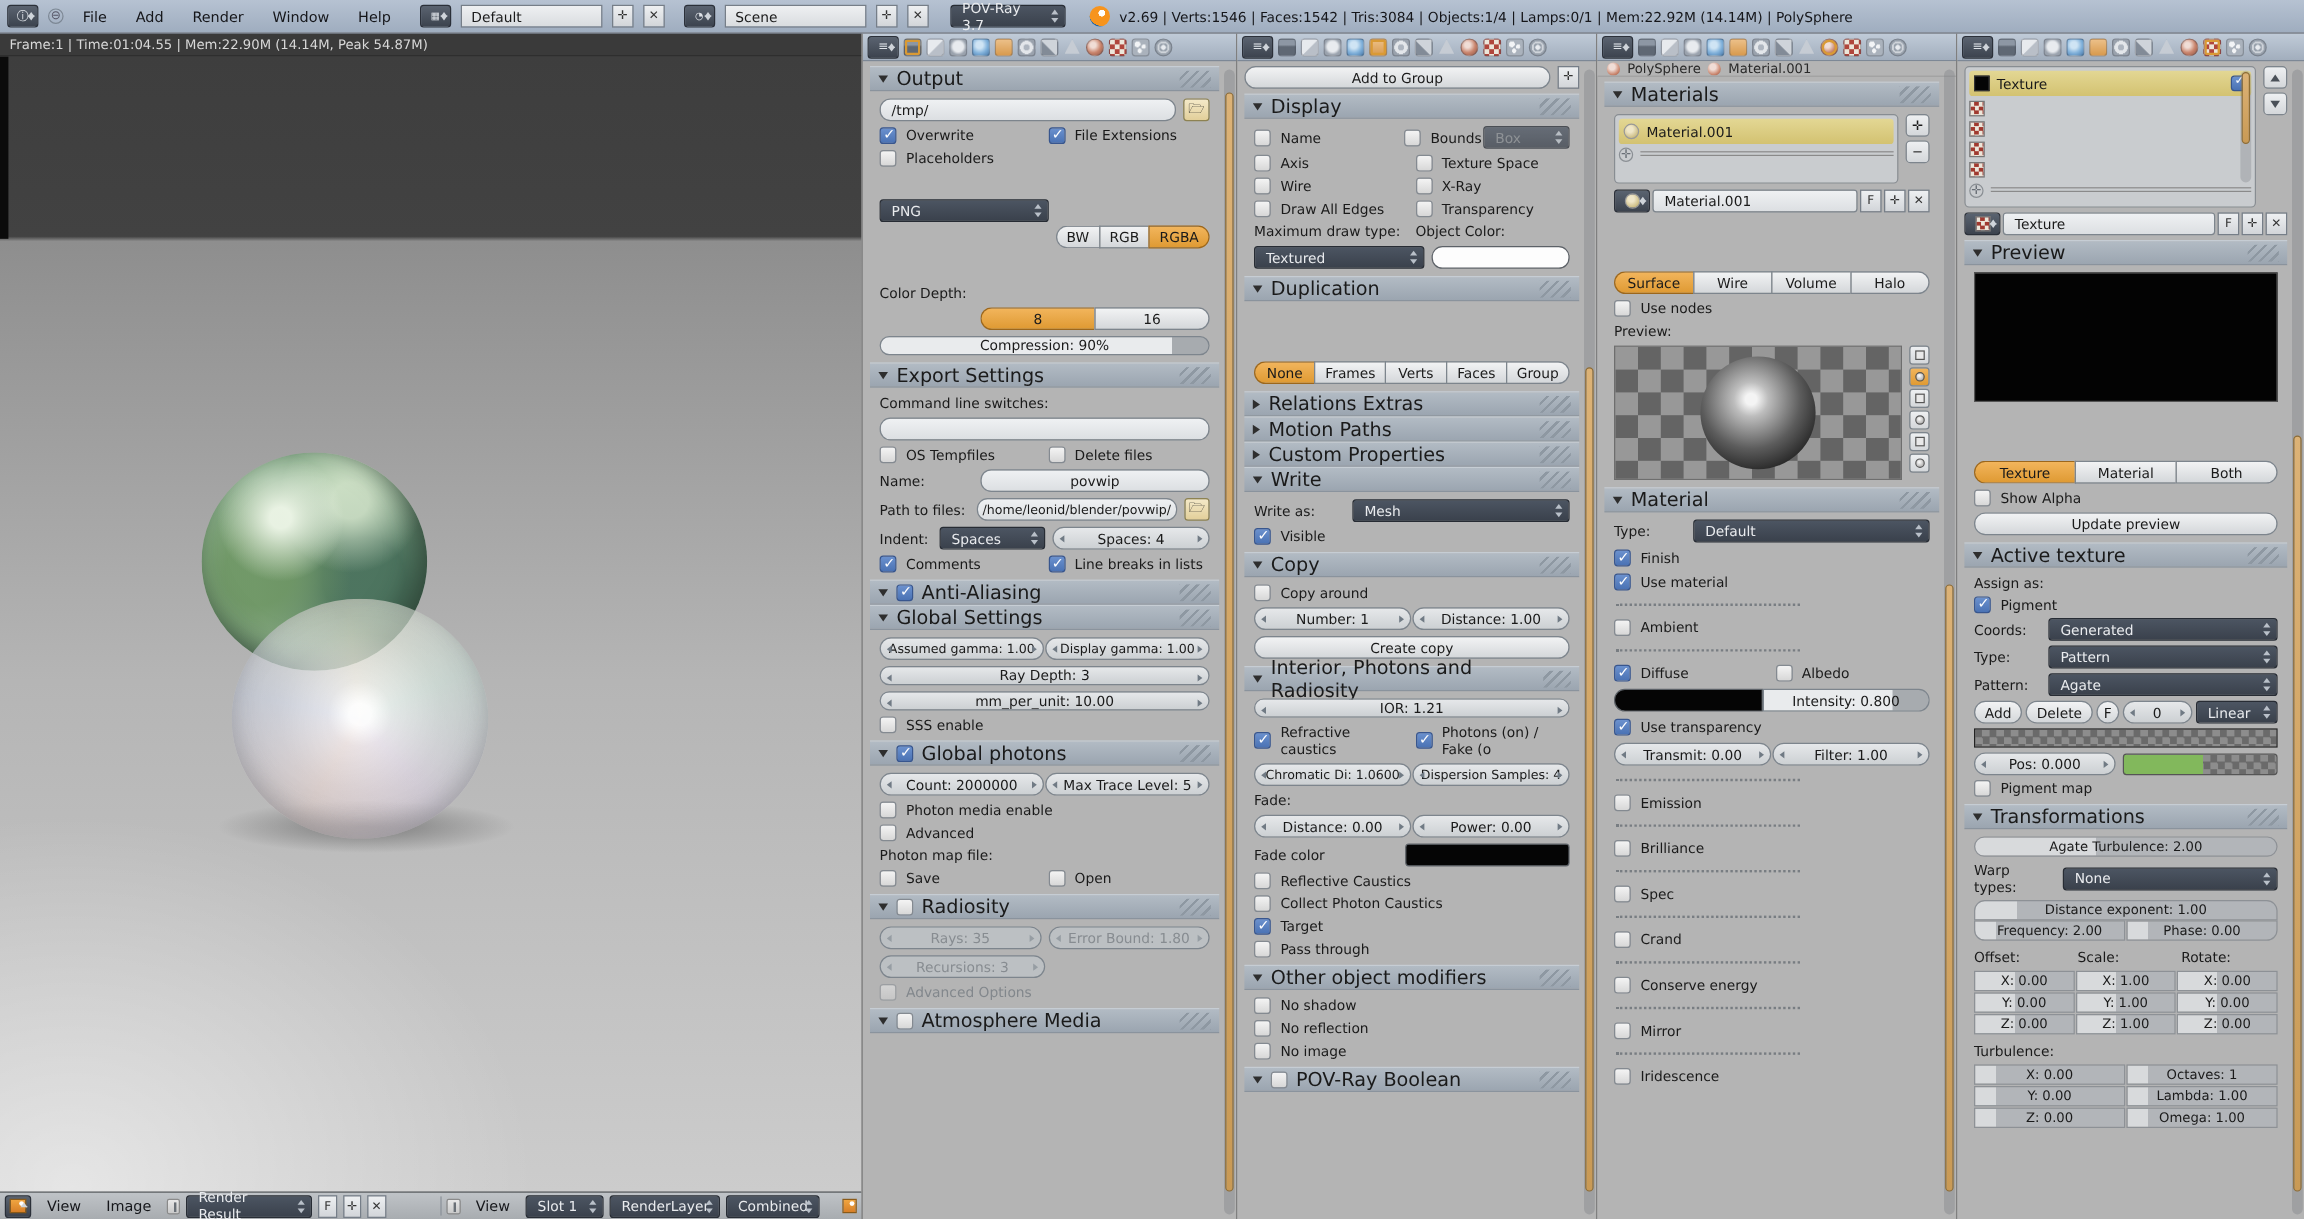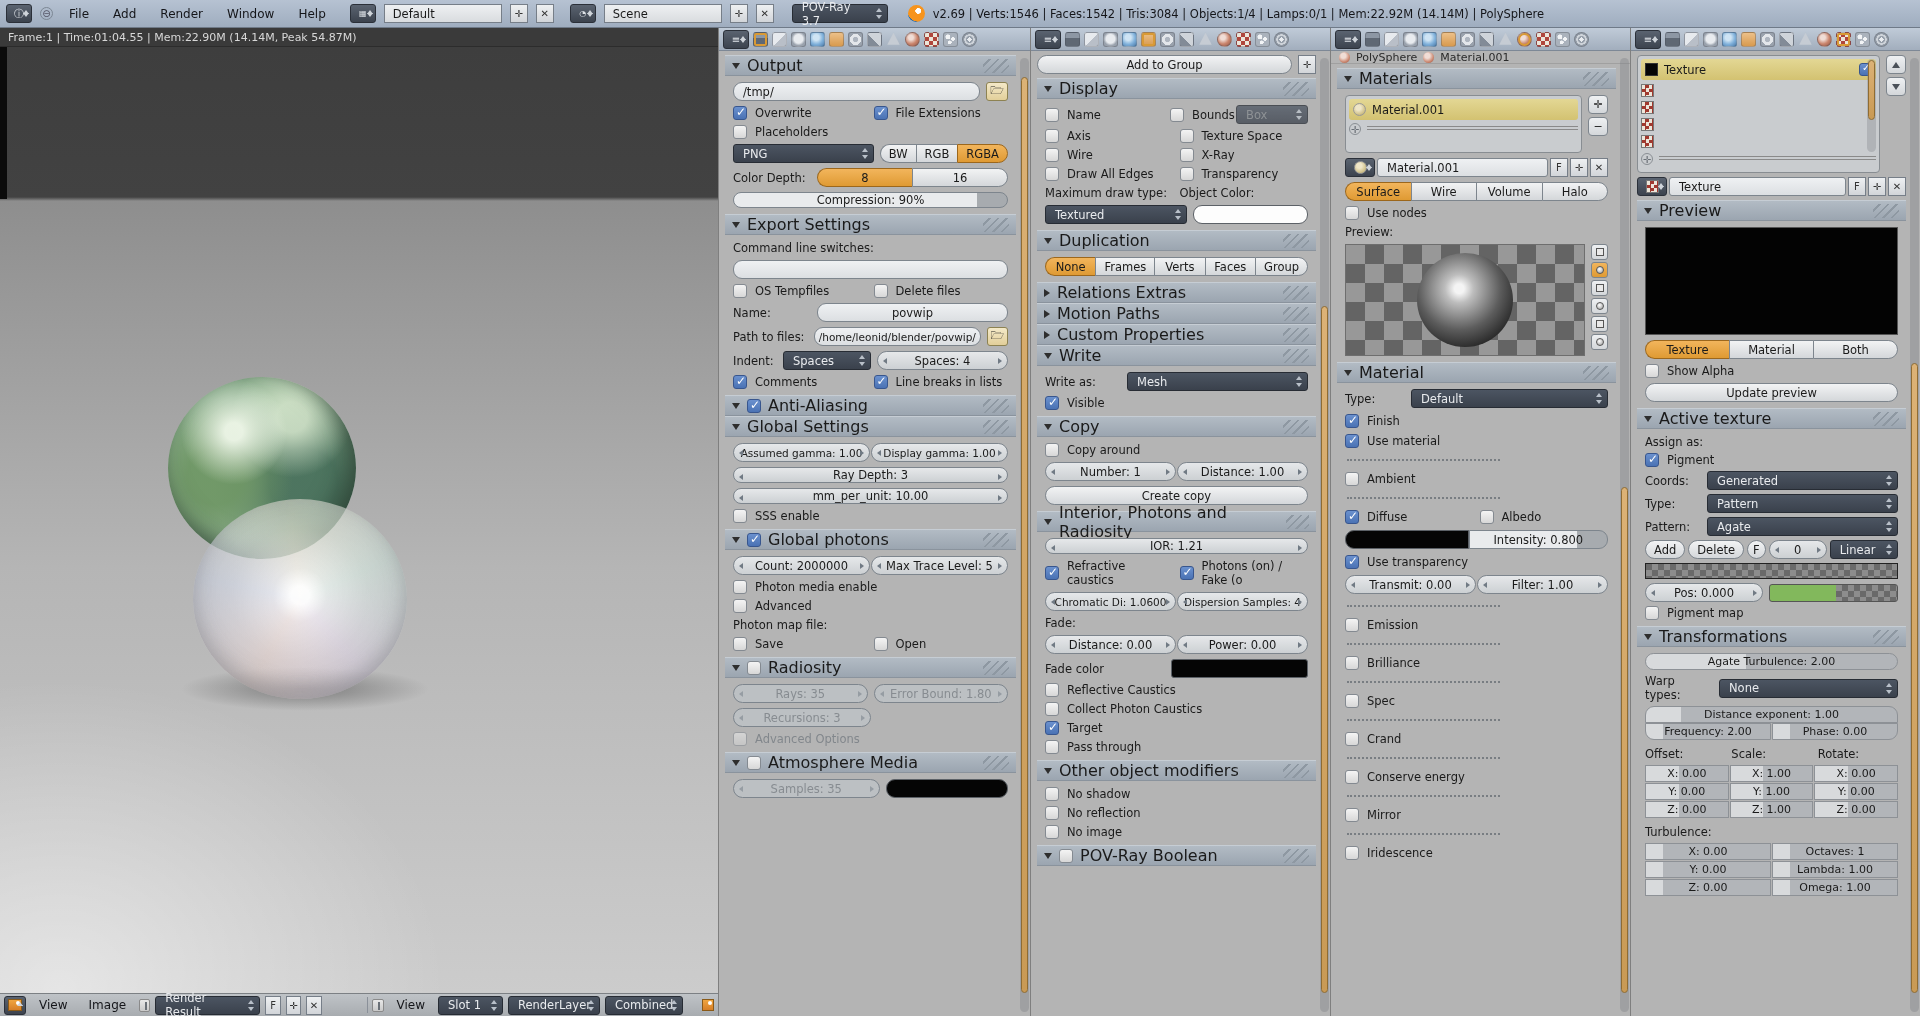--- a/index.html
+++ b/index.html
@@ -94,21 +94,21 @@
   .slider::after{content:"";position:absolute;right:5px;top:6px;border-top:3.5px solid transparent;border-bottom:3.5px solid transparent;border-left:4px solid #707a84;}
   .slider.dis{color:#878c91;background:#bcc0c3;}
   .slider.dis::before,.slider.dis::after{opacity:.5;}
   .progress { flex:1; height:19px; border:1px solid #7d858d; border-radius:10px; display:flex; align-items:center; justify-content:center; font-size:11.5px;
     background:linear-gradient(90deg,#e9ebed 0 89%,#a7abaf 89%); }
   .btn { height:19px; background:linear-gradient(#f2f3f4,#d4d7da); border:1px solid #7d858d; border-radius:3px; font-size:11.5px;
     display:flex; align-items:center; justify-content:center; padding:0 8px; }
   .btn.active { background:linear-gradient(#f2b55c,#df9a33); border-color:#9c671c; }
   .btn.pill { border-radius:10px; }
   .btngroup { display:flex; flex:1; }
-  .btngroup .btn { flex:1; border-radius:0; border-right-width:0; }
+  .btngroup .btn { flex:1; border-radius:0; border-right-width:0;margin-top:44px; }
   .btngroup .btn:first-child { border-radius:10px 0 0 10px; }
   .btngroup .btn:last-child { border-radius:0 10px 10px 0; border-right-width:1px; }
   .field { height:19px; background:linear-gradient(#eff1f3,#dcdfe2); border:1px solid #7d858d; border-radius:9px; display:flex; align-items:center; padding:0 9px; font-size:11.5px; }
   .swatch { height:19px; border:1px solid #5c6167; border-radius:9px; }
   .dashline { border-top:2px dotted #787d82; width:58%; margin:5px 0 5px 2px; }
   .numf { height:17px; border:1px solid #8d9196; background:linear-gradient(90deg,#d8dadc 0 14%,#b2b5b9 14%); display:flex; align-items:center; justify-content:center; font-size:11px; }
   .numf.mid { background:linear-gradient(90deg,#d8dadc 0 40%,#b2b5b9 40%); }
   .folder-btn { width:22px; height:19px; background:linear-gradient(#f4e9c8,#e2cf9a); border:1px solid #8d8252; border-radius:3px; display:flex;align-items:center;justify-content:center;font-size:11px;}
   .scrollbar { position:absolute; top:30px; bottom:4px; right:1px; width:9px; background:rgba(120,124,128,.35); border-radius:5px; }
   .scroll-handle { position:absolute; left:1px; width:7px; background:linear-gradient(#dcb276,#c99a55); border:1px solid #8f6c33; border-radius:4px; }
@@ -400,26 +400,20 @@
           <span class="cb-label dim">Advanced Options</span>
         </div>
     </div>
 
     <div class="phdr">
         <span class="tri"></span>
         <span class="cb"></span>
         <span>Atmosphere Media</span>
         <span class="hatch"></span>
       </div>
-    <div class="pbody">
-      <div class="r">
-        <div class="slider dis">Samples: 35</div>
-        <div class="swatch grow" style="background:#050505"></div>
-      </div>
-    </div>
   </div>
   <div class="scrollbar">
       <div class="scroll-handle" style="top:2%;height:96%"></div>
     </div>
 </div>
 
 <div class="col" style="left:1030px;width:300px;">
   <div class="tabbar">
     <div class="ed-btn">≡</div>
     <div class="tabrow" style="display:flex;gap:4px;">

